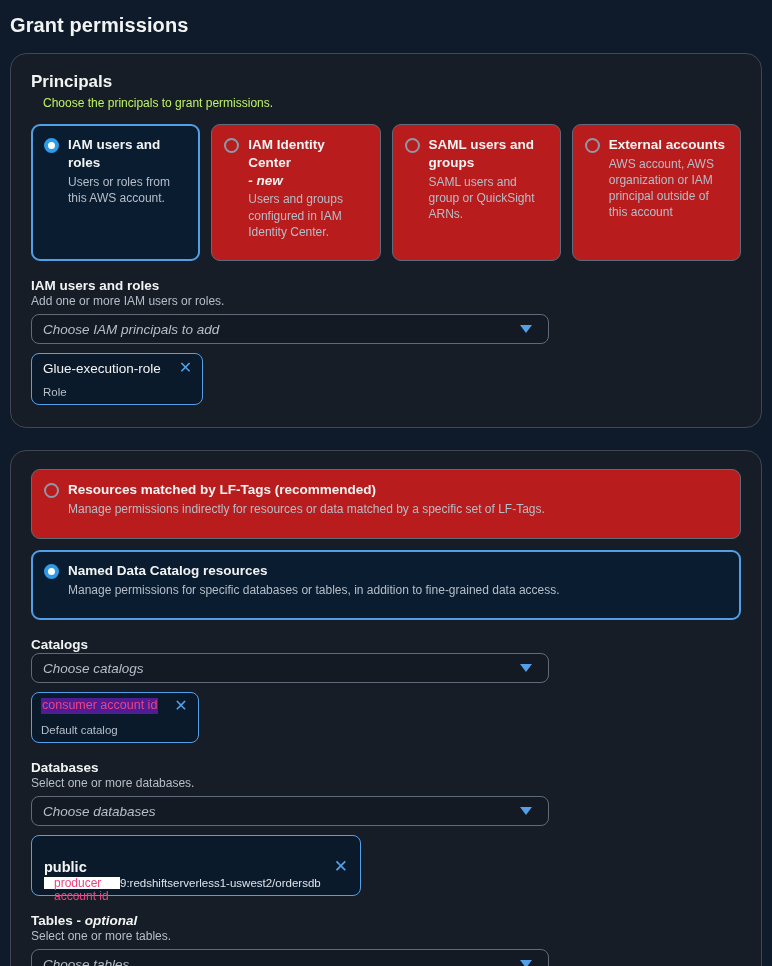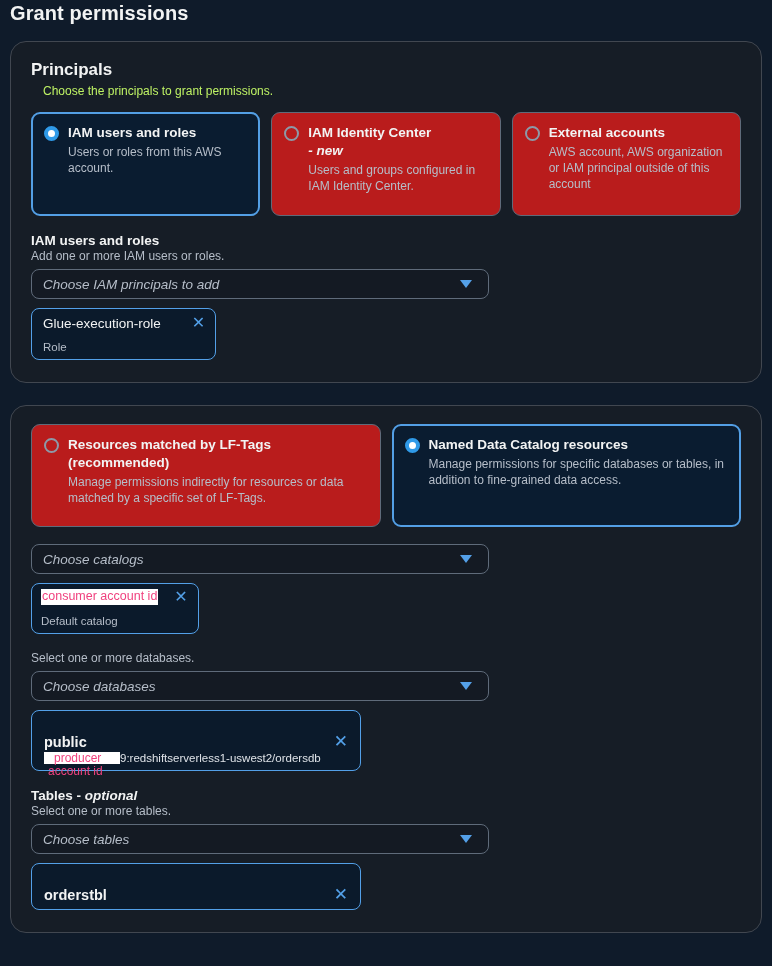--- a/index.html
+++ b/index.html
@@ -15,21 +15,21 @@
     overflow: hidden;
     font-family: "Liberation Sans", sans-serif;
     color: #d1d5db;
     -webkit-font-smoothing: antialiased;
   }
 
   .page-title {
     font-size: 20px;
     font-weight: bold;
     color: #f2f3f3;
-    padding: 2px 0 0 10px;
+    padding: 14px 0 0 10px;
     letter-spacing: .1px;
   }
 
   
   .container {
     margin: 16px 10px 0 10px;
     border: 1px solid #414750;
     border-radius: 16px;
     background: #161d26;
     padding: 18px 20px 22px 20px;
@@ -98,40 +98,40 @@
   .card-desc {
     font-size: 12px;
     color: #b6bec9;
     line-height: 1.35;
     margin-top: 2px;
     padding-left: 24px;
   }
   .card.wide { min-height: 70px; }
   .card.wide .card-desc { padding-left: 24px; }
 
-  .two-col { display: flex; gap: 11px; }
+  .two-col { display: flex; gap: 11px; flex-direction: column; }
   .two-col > .card { flex: 1 1 0; }
 
   
   .field { margin-top: 17px; }
   .field-label {
     font-size: 13.5px;
     font-weight: bold;
     color: #f2f3f3;
     margin-bottom: 1px;
   }
   .field-label em { font-style: italic; font-weight: bold; }
   .field-hint {
     font-size: 12px;
     color: #b6bec9;
     margin-bottom: 6px;
   }
   .select {
     position: relative;
-    width: 458px;
+    width: 518px;
     height: 30px;
     border: 1px solid #5f6b7a;
     border-radius: 8px;
     background: #141a23;
     display: flex;
     align-items: center;
     padding: 0 11px;
     cursor: pointer;
   }
   .select .ph {
@@ -156,21 +156,21 @@
     border: 1px solid #53a0e8;
     border-radius: 8px;
     background: #0b1a2b;
     display: inline-block;
     position: relative;
     padding: 6px 10px 6px 11px;
   }
   .chip-top {
     display: flex;
     align-items: center;
-    gap: 23px;
+    gap: 10px;
   }
   .chip-name {
     font-size: 13.5px;
     color: #f2f3f3;
     font-weight: normal;
   }
   .chip-x {
     color: #53a0e8;
     font-size: 16px;
     line-height: 1;
@@ -182,21 +182,21 @@
   .chip-sub {
     font-size: 11.5px;
     color: #b6bec9;
     margin-top: 10px;
   }
 
   
   .chip.catalog { padding: 5px 10px 6px 9px; }
   .chip.catalog .chip-top { gap: 8px; }
   .redact-inline {
-    background: #ffffff;
+    background: #4c1d95;
     color: #f0427f;
     font-size: 12.5px;
     padding: 0 1px;
     line-height: 1.25;
     display: inline-block;
   }
 
   
   .chip.wide { display: block; width: 330px; padding: 22px 12px 6px 12px; }
   .chip.wide .chip-top { justify-content: space-between; }
@@ -221,21 +221,21 @@
     position: absolute;
     left: 10px;
     top: 0px;
     color: #f0427f;
     font-size: 12px;
     line-height: 13px;
     pointer-events: none;
   }
   .overlay-accountid {
     position: absolute;
-    left: 4px;
+    left: 10px;
     top: 13px;
     color: #f0427f;
     font-size: 12px;
     line-height: 13px;
     pointer-events: none;
     white-space: nowrap;
   }
 </style>
 </head>
 <body>
@@ -257,20 +257,27 @@
     </div>
 
     <div class="card">
       <div class="card-head">
         <span class="radio"></span>
         <span class="card-label"><span>IAM Identity Center</span><br><em>- new</em></span>
       </div>
       <div class="card-desc">Users and groups configured in IAM Identity Center.</div>
     </div>
 
+    <div class="card">
+      <div class="card-head">
+        <span class="radio"></span>
+        <span class="card-label">SAML users and groups</span>
+      </div>
+      <div class="card-desc">SAML users and group or QuickSight ARNs.</div>
+    </div>
 
     <div class="card">
       <div class="card-head">
         <span class="radio"></span>
         <span class="card-label">External accounts</span>
       </div>
       <div class="card-desc">AWS account, AWS organization or IAM principal outside of this account</div>
     </div>
 
   </div>
@@ -306,34 +313,36 @@
     <div class="card wide selected">
       <div class="card-head">
         <span class="radio on"></span>
         <span class="card-label">Named Data Catalog resources</span>
       </div>
       <div class="card-desc">Manage permissions for specific databases or tables, in addition to fine-grained data access.</div>
     </div>
   </div>
 
   <div class="field">
+    <div class="field-label">Catalogs</div>
     <div class="select">
       <span class="ph">Choose catalogs</span>
       <span class="caret"></span>
     </div>
     <div class="chip catalog">
       <div class="chip-top">
         <span class="redact-inline">consumer account id</span>
         <span class="chip-x">✕</span>
       </div>
       <div class="chip-sub">Default catalog</div>
     </div>
   </div>
 
   <div class="field">
+    <div class="field-label">Databases</div>
     <div class="field-hint">Select one or more databases.</div>
     <div class="select">
       <span class="ph">Choose databases</span>
       <span class="caret"></span>
     </div>
     <div class="chip wide">
       <div class="chip-top">
         <span class="chip-name">public</span>
         <span class="chip-x">✕</span>
       </div>

